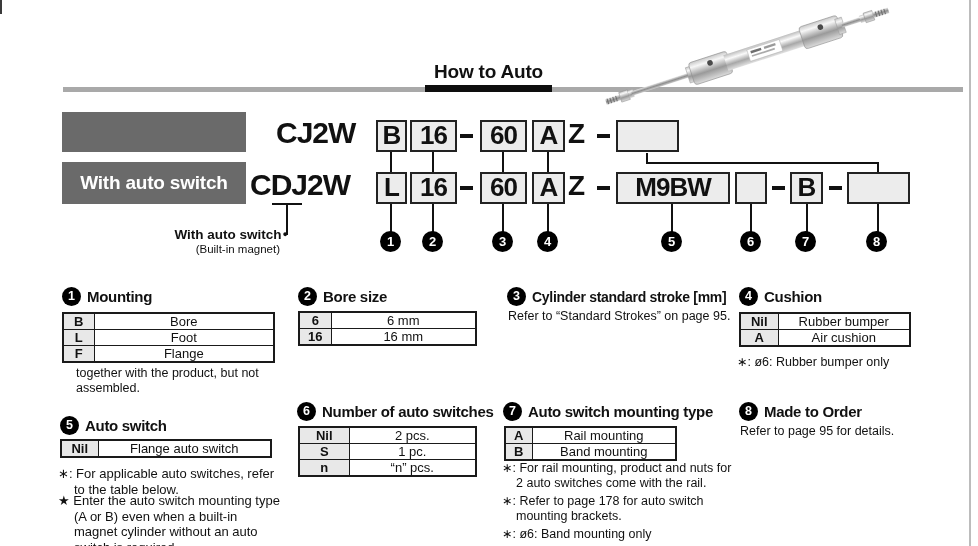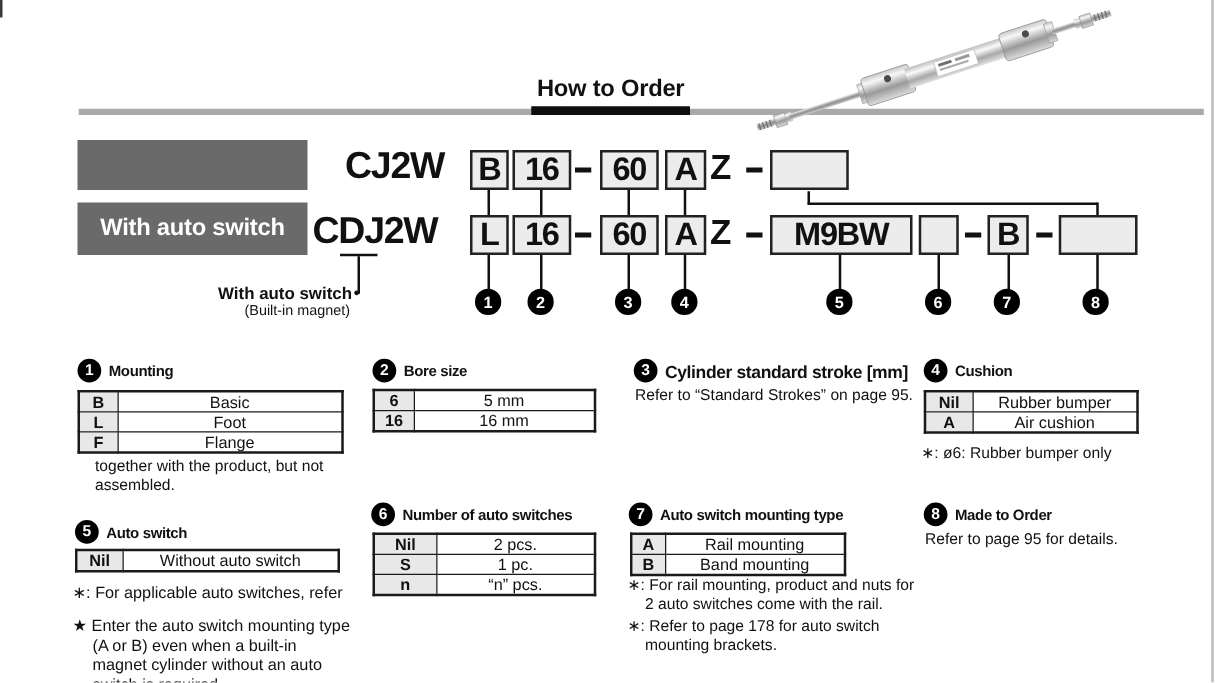--- a/index.html
+++ b/index.html
@@ -28,39 +28,39 @@
   .numcircle{position:absolute;width:21px;height:21px;border-radius:50%;background:#000;color:#fff;
              font-weight:bold;font-size:13px;line-height:21px;text-align:center;}
   .anno-main{position:absolute;left:148px;top:227px;width:140px;text-align:right;
              font-weight:bold;font-size:13.5px;white-space:nowrap;}
   .anno-main .dot{font-size:9px;vertical-align:2px;padding-left:1px;}
   .anno-sub{position:absolute;left:148px;top:243px;width:132px;text-align:right;font-size:11.5px;}
   
   .sec-h{position:absolute;display:flex;align-items:center;gap:6px;white-space:nowrap;}
   .sec-h .scircle{width:19px;height:19px;border-radius:50%;background:#000;color:#fff;flex:0 0 19px;
                   font-weight:bold;font-size:12.5px;line-height:19px;text-align:center;}
-  .sec-h .stitle{font-weight:bold;font-size:12px;letter-spacing:-0.3px;}
+  .sec-h .stitle{font-weight:bold;font-size:15px;letter-spacing:-0.3px;}
   table.otable{position:absolute;border-collapse:collapse;border:2px solid #1a1a1a;table-layout:fixed;}
   table.otable td{border:1px solid #1a1a1a;height:15px;padding:0 2px;text-align:center;
                   font-size:13px;overflow:hidden;white-space:nowrap;}
   table.otable td.code{background:#e8e8e8;font-weight:bold;}
   .note{position:absolute;font-size:12.5px;line-height:15px;}
   .note .cont{padding-left:14px;}
   .note.big{font-size:13px;line-height:15.5px;}
   .note.big .cont{padding-left:16px;}
   .note .gap{height:3px;}
 </style>
 </head>
 <body>
 
 <div class="corner-tick"></div>
 <div class="right-border"></div>
 <div class="rule-gray"></div>
 <div class="rule-black"></div>
-<div class="hto">How to Order</div>
+<div class="hto">How to Auto</div>
 
 <svg class="abs" style="left:588px;top:0px" width="330" height="118" viewBox="0 0 330 118">
   <defs>
     <linearGradient id="met" x1="0" y1="0" x2="0" y2="1">
       <stop offset="0" stop-color="#c9c9c9"></stop>
         <stop offset="0.22" stop-color="#f7f7f7"></stop>
       <stop offset="0.6" stop-color="#9a9a9a"></stop>
         <stop offset="1" stop-color="#dcdcdc"></stop>
     </linearGradient>
     <linearGradient id="barrelg" x1="0" y1="0" x2="0" y2="1">
@@ -177,21 +177,21 @@
   <span class="stitle">Mounting</span>
 </div>
 <table class="otable" style="left:62px;top:312px;width:213px">
   <colgroup>
       <col style="width:31px">
       <col>
     </colgroup>
   <tbody>
       <tr>
         <td class="code">B</td>
-        <td>Basic</td>
+        <td>Bore</td>
       </tr>
   <tr>
         <td class="code">L</td>
         <td>Foot</td>
       </tr>
   <tr>
         <td class="code">F</td>
         <td>Flange</td>
       </tr>
 </tbody>
@@ -206,21 +206,21 @@
   <span class="stitle">Bore size</span>
 </div>
 <table class="otable" style="left:298px;top:311px;width:179px">
   <colgroup>
       <col style="width:32px">
       <col>
     </colgroup>
   <tbody>
       <tr>
         <td class="code">6</td>
-        <td>5 mm</td>
+        <td>6 mm</td>
       </tr>
   <tr>
         <td class="code">16</td>
         <td>16 mm</td>
       </tr>
 </tbody>
   </table>
 
 <div class="sec-h" style="left:507px;top:287px">
   <span class="scircle">3</span>
@@ -259,26 +259,27 @@
   <span class="stitle">Auto switch</span>
 </div>
 <table class="otable" style="left:60px;top:439px;width:212px">
   <colgroup>
       <col style="width:37px">
       <col>
     </colgroup>
   <tbody>
       <tr>
         <td class="code">Nil</td>
-        <td>Without auto switch</td>
+        <td>Flange auto switch</td>
       </tr>
 </tbody>
   </table>
 <div class="note big" style="left:58px;top:466px;width:226px">
   <div>∗: For applicable auto switches, refer</div>
+  <div class="cont">to the table below.</div>
 </div>
 <div class="note big" style="left:58px;top:493px;width:230px">
   <div>★ Enter the auto switch mounting type</div>
   <div class="cont">(A or B) even when a built-in</div>
   <div class="cont">magnet cylinder without an auto</div>
   <div class="cont">switch is required.</div>
 </div>
 
 <div class="sec-h" style="left:297px;top:402px">
   <span class="scircle">6</span>
@@ -325,20 +326,21 @@
       </tr>
 </tbody>
   </table>
 <div class="note" style="left:502px;top:461px;width:235px">
   <div>∗: For rail mounting, product and nuts for</div>
   <div class="cont">2 auto switches come with the rail.</div>
   <div class="gap"></div>
   <div>∗: Refer to page 178 for auto switch</div>
   <div class="cont">mounting brackets.</div>
   <div class="gap"></div>
+  <div>∗: ø6: Band mounting only</div>
 </div>
 
 <div class="sec-h" style="left:739px;top:402px">
   <span class="scircle">8</span>
   <span class="stitle">Made to Order</span>
 </div>
 <div class="note" style="left:740px;top:424px;width:200px">
   <div>Refer to page 95 for details.</div>
 </div>
 

